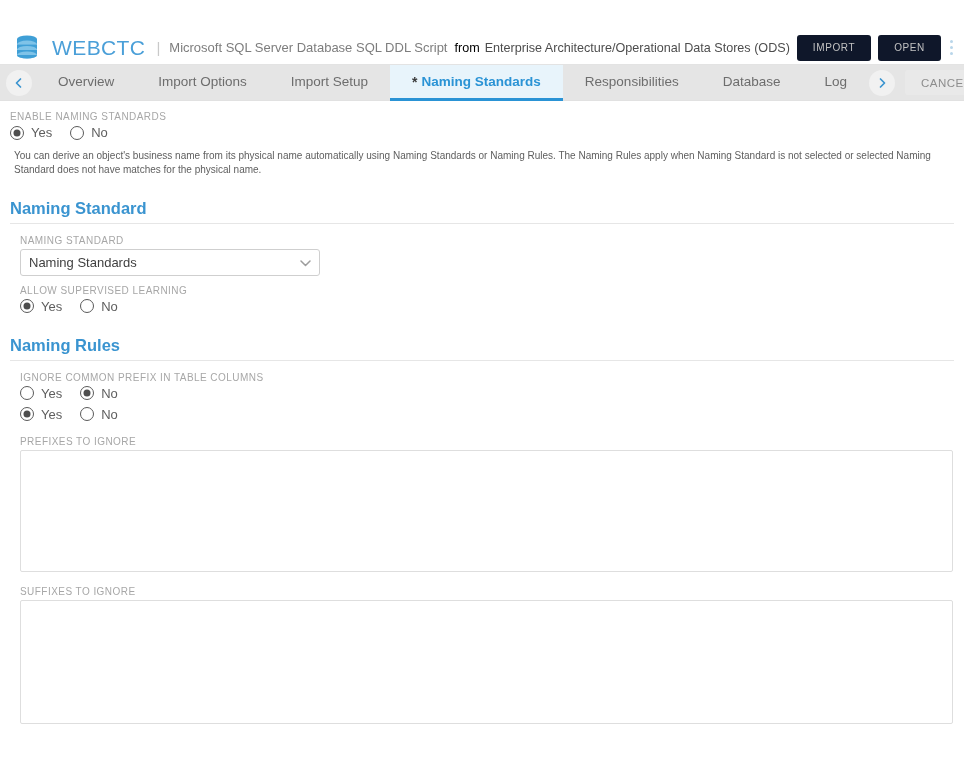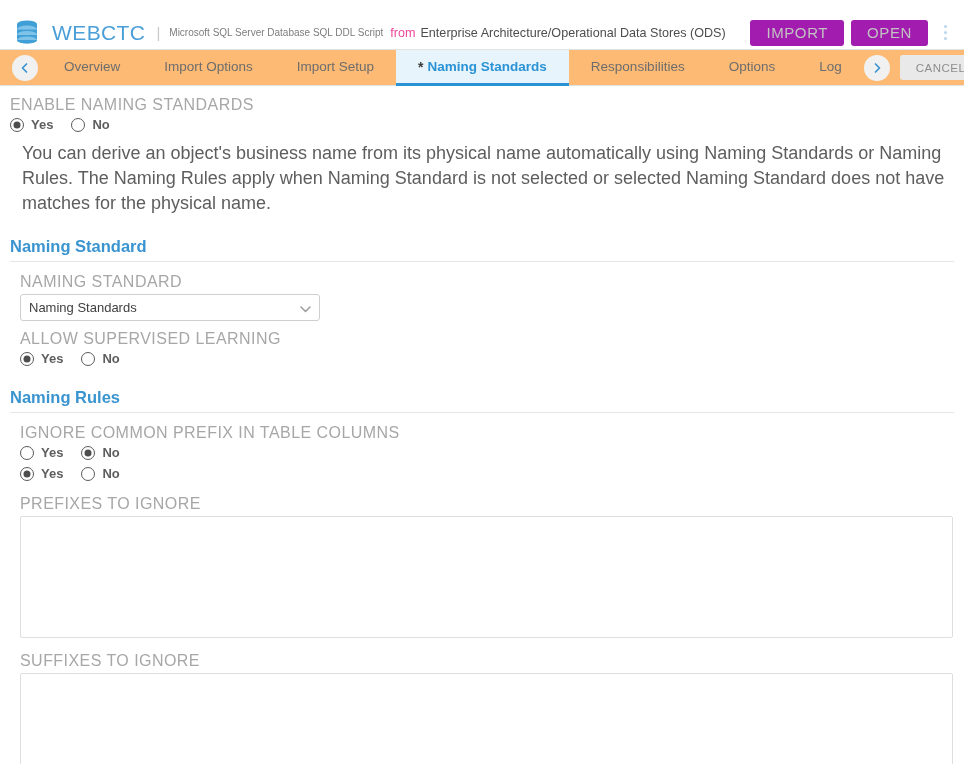--- a/index.html
+++ b/index.html
@@ -12,20 +12,21 @@
   }
 
   
   .appbar {
     height: 50px;
     display: flex;
     align-items: center;
     border-bottom: 1px solid #e3e3e3;
     padding: 16px 8px 0 10px;
     background: #ffffff;
+    margin-top: 15px;
   }
   .logo {
     width: 34px; height: 34px;
     flex: 0 0 34px;
     position: relative;
     margin-right: 8px;
   }
   .logo svg { display: block; }
   .brand {
     color: #4a9fd8;
@@ -34,43 +35,43 @@
     font-weight: 400;
     white-space: nowrap;
   }
   .sep {
     color: #c9c9c9;
     margin: 0 9px 0 11px;
     font-size: 15px;
   }
   .subtitle {
     color: #7d7d7d;
-    font-size: 10px;
+    font-size: 13px;
     white-space: nowrap;
   }
   .fromword {
-    color: #ec4899;
+    color: #000000;
     font-size: 12.6px;
     margin: 0 5px 0 7px;
   }
   .source {
     color: #4d4d4d;
     font-size: 12.6px;
     white-space: nowrap;
     text-align: right;
   }
   .appbar-spacer { flex: 1 1 auto; }
   .ghost-btn {
-    background: #a21caf;
+    background: #0f172a;
     color: #c2c2c2;
     border: none;
     border-radius: 3px;
     height: 26px;
     padding: 0 16px;
-    font-size: 15px;
+    font-size: 10px;
     letter-spacing: .6px;
     font-family: inherit;
     margin-left: 7px;
   }
   .kebab {
     width: 22px; height: 30px;
     margin-left: 6px;
     display: flex; flex-direction: column;
     align-items: center; justify-content: center;
     gap: 3px;
@@ -81,22 +82,22 @@
     border-radius: 50%;
     background: #b9d6ea;
   }
 
   
   .tabbar {
     height: 36px;
     display: flex;
     align-items: stretch;
     border-bottom: 1px solid #e1e1e1;
-    background: #fdba74;
-    padding-left: 12px;
+    background: #e5e5e5;
+    padding-left: 6px;
   }
   .navcircle {
     width: 26px; height: 26px;
     border-radius: 50%;
     background: #f1f1f1;
     align-self: center;
     display: flex; align-items: center; justify-content: center;
     flex: 0 0 26px;
   }
   .navcircle svg { display:block; }
@@ -144,32 +145,31 @@
   }
 
   
   .content {
     padding: 10px 10px 0 10px;
     height: calc(764px - 50px - 36px);
     overflow: hidden;
     position: relative;
   }
   .field-label {
-    font-size: 16px;
+    font-size: 10px;
     color: #a7a7a7;
     letter-spacing: .45px;
     margin: 0 0 3px 0;
     text-transform: uppercase;
   }
   .radio-row {
     display: flex;
     align-items: center;
     gap: 0px;
     margin-bottom: 6px;
-    font-weight: bold;
   }
   .radio-opt {
     display: flex;
     align-items: center;
     margin-right: 18px;
   }
   .radio {
     width: 14px; height: 14px;
     border-radius: 50%;
     border: 1.6px solid #5a5a5a;
@@ -185,24 +185,24 @@
     transform: translate(-50%,-50%);
     width: 7px; height: 7px;
     border-radius: 50%;
     background: #4d4d4d;
   }
   .radio-text {
     font-size: 13px;
     color: #5e5e5e;
   }
   .desc {
-    font-size: 18px;
+    font-size: 10px;
     color: #5e5e5e;
     line-height: 1.38;
-    margin: 9px 0 0 12px;
+    margin: 9px 0 0 4px;
     max-width: 956px;
   }
   .section-title {
     color: #3a94d0;
     font-size: 16.5px;
     font-weight: bold;
     margin: 22px 0 5px 0;
   }
   .section-rule {
     border: none;
@@ -304,21 +304,21 @@
     <span>Import Setup</span>
   </div>
   <div class="tab active">
     <span class="star">*</span>
     <span>Naming Standards</span>
   </div>
   <div class="tab">
     <span>Responsibilities</span>
   </div>
   <div class="tab">
-    <span>Options</span>
+    <span>Database</span>
   </div>
   <div class="tab">
     <span>Log</span>
   </div>
 
   <div class="navcircle">
     <svg width="12" height="12" viewBox="0 0 12 12">
       <polyline points="4.5,2 8.5,6 4.5,10" fill="none" stroke="#3a94d0" stroke-width="1.7" stroke-linecap="round" stroke-linejoin="round"></polyline>
     </svg>
   </div>

